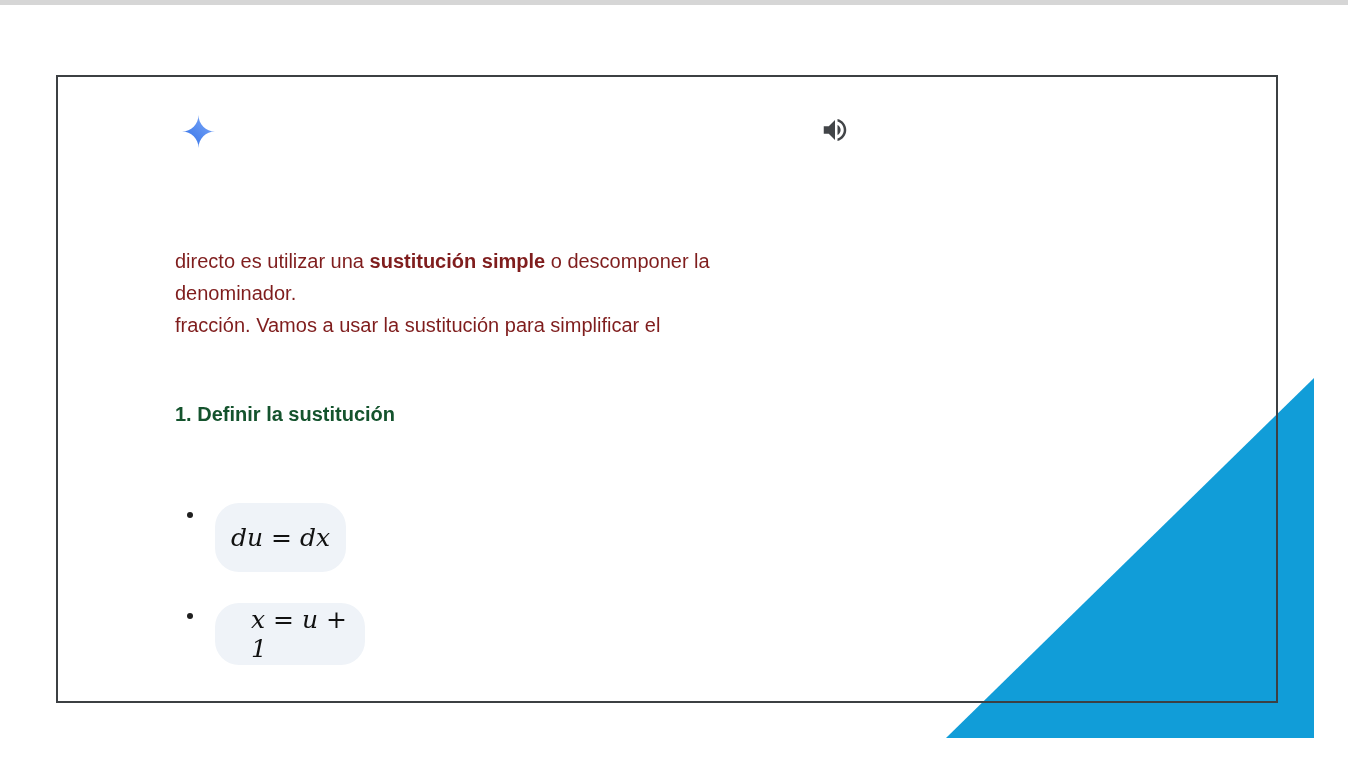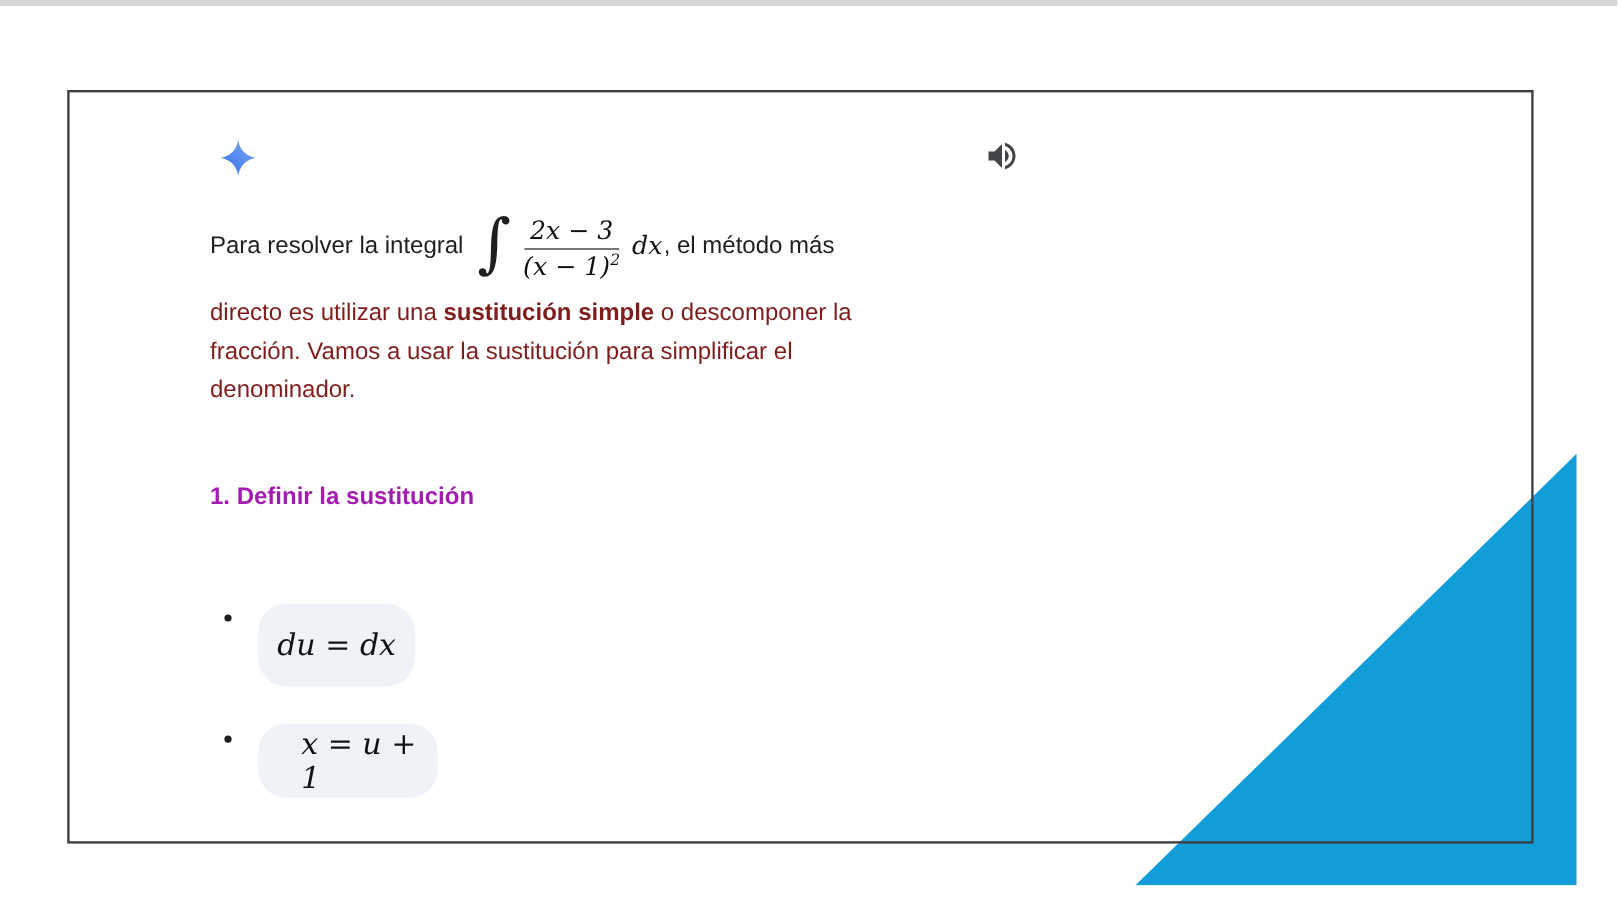--- a/index.html
+++ b/index.html
@@ -56,21 +56,21 @@
   .frac sup { font-size:13px; font-style:italic; }
   .dx { font-size:21px; margin-right:1px; }
 
   .para {
     position:absolute; left:119px; top:170px; width:620px;
     font-size:20px; line-height:32px; color:#7f1d1d;
   }
   .para b, .heading { font-weight:bold; }
   .heading {
     position:absolute; left:119px; top:326px;
-    font-size:20px; line-height:26px; color:#a21caf;
+    font-size:20px; line-height:26px; color:#14532d;
   }
   .lead {
     position:absolute; left:119px; top:371px;
     font-size:20px; line-height:30px; color:#1f1f1f; white-space:pre;
   }
   .lead .math { font-size:21px; }
 
   .bullet-dot {
     position:absolute; width:6px; height:6px; border-radius:50%;
     background:#1f1f1f;
@@ -105,35 +105,25 @@
       </defs>
       <path fill="url(#sparkGrad)" d="M14 28c0-1.937-.373-3.757-1.12-5.46-.723-1.703-1.715-3.185-2.975-4.445-1.26-1.26-2.742-2.252-4.445-2.975C3.757 14.373 1.937 14 0 14c1.937 0 3.757-.362 5.46-1.085 1.703-.747 3.185-1.75 4.445-3.01 1.26-1.26 2.252-2.742 2.975-4.445C13.627 3.757 14 1.937 14 0c0 1.937.362 3.757 1.085 5.46.747 1.703 1.75 3.185 3.01 4.445 1.26 1.26 2.742 2.252 4.445 2.975C24.243 13.638 26.063 14 28 14c-1.937 0-3.757.373-5.46 1.12-1.703.723-3.185 1.715-4.445 2.975-1.26 1.26-2.252 2.742-2.975 4.445C14.362 24.243 14 26.063 14 28z"></path>
     </svg>
 
     <button class="speaker-btn" title="">
       <svg viewBox="0 0 24 24">
         <path fill="#424548" d="M3 9v6h4l5 5V4L7 9H3zm13.5 3c0-1.77-1.02-3.29-2.5-4.03v8.05c1.48-.73 2.5-2.25 2.5-4.02zM14 3.23v2.06c2.89.86 5 3.54 5 6.71s-2.11 5.85-5 6.71v2.06c4.01-.91 7-4.49 7-8.77s-2.99-7.86-7-8.77z"></path>
       </svg>
     </button>
 
-    <div class="formula-line">
-      <span>Para resolver la integral </span>
-      <span class="integral">∫</span>
-      <span class="frac math">
-        <span class="num">2x − 3</span>
-        <span class="den"><span>(x − 1)</span><sup>2</sup></span>
-      </span>
-      <span class="math dx">dx</span>
-      <span>, el método más</span>
-    </div>
 
     <div class="para">
       <div><span>directo es utilizar una </span><b>sustitución simple</b><span> o descomponer la</span></div>
+      <div>denominador.</div>
       <div>fracción. Vamos a usar la sustitución para simplificar el</div>
-      <div>denominador.</div>
     </div>
 
     <div class="heading">1. Definir la sustitución</div>
 
 
     <div>
       <span class="bullet-dot dot-1"></span>
       <div class="math-chip chip-1">
         <span>du = dx</span>
       </div>

